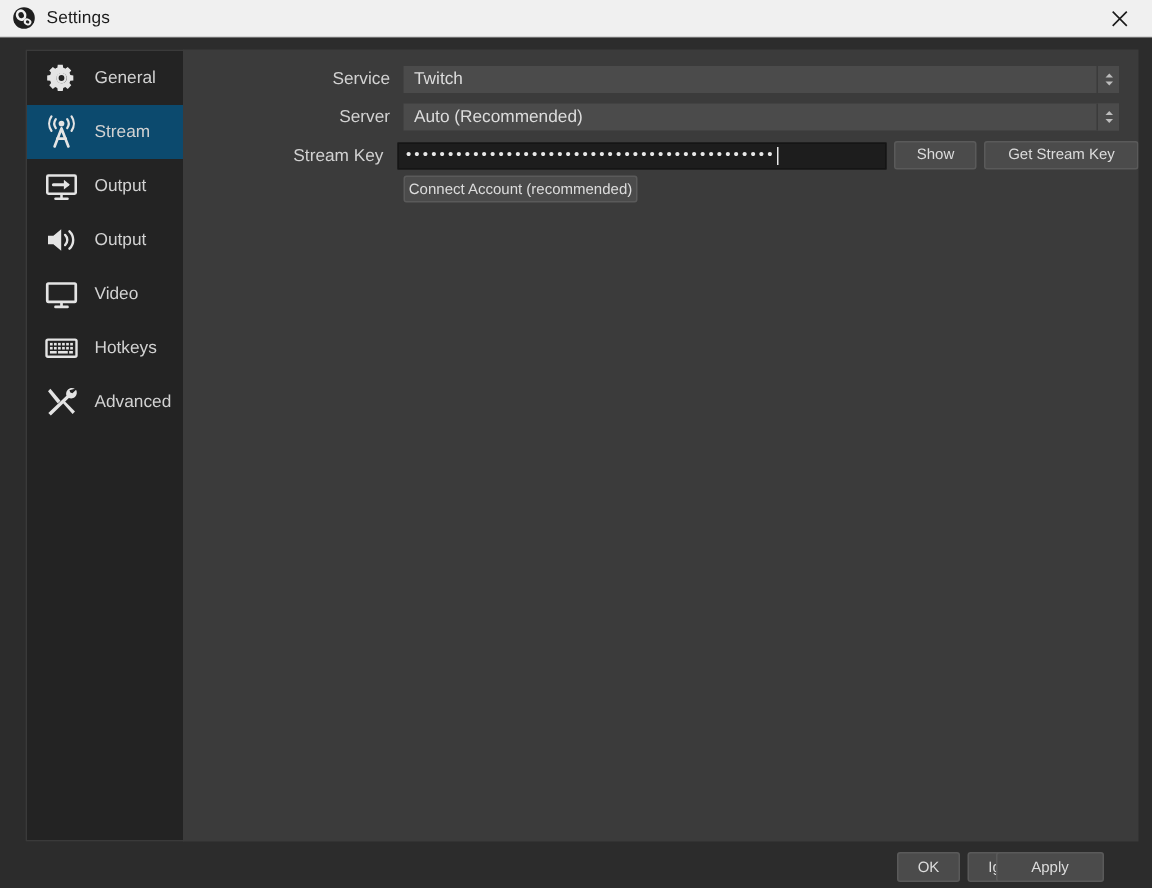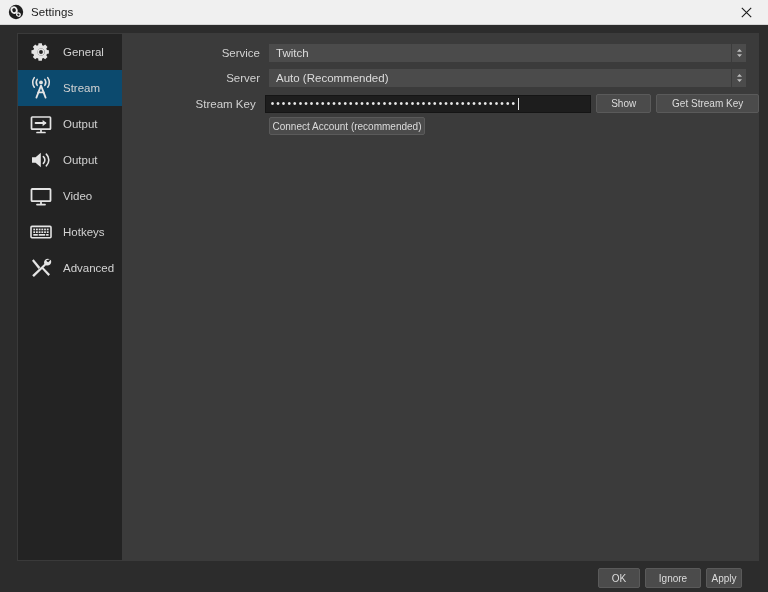--- a/index.html
+++ b/index.html
@@ -407,16 +407,16 @@
     <div class="form-row" style="top:84px; left:147px;">
       <div class="btn" style="width:156px; height:18px;">Connect Account (recommended)</div>
     </div>
 
 
   </div>
 
   <div class="footer">
     <div class="btn" style="left:598px; width:42px;">OK</div>
     <div class="btn" style="left:645px; width:56px;">Ignore</div>
-    <div class="btn" style="left:706px; width:36px;">Apply</div>
+    <div class="btn" style="left:664px; width:72px;">Apply</div>
   </div>
 
 </div>
 
 </body></html>

